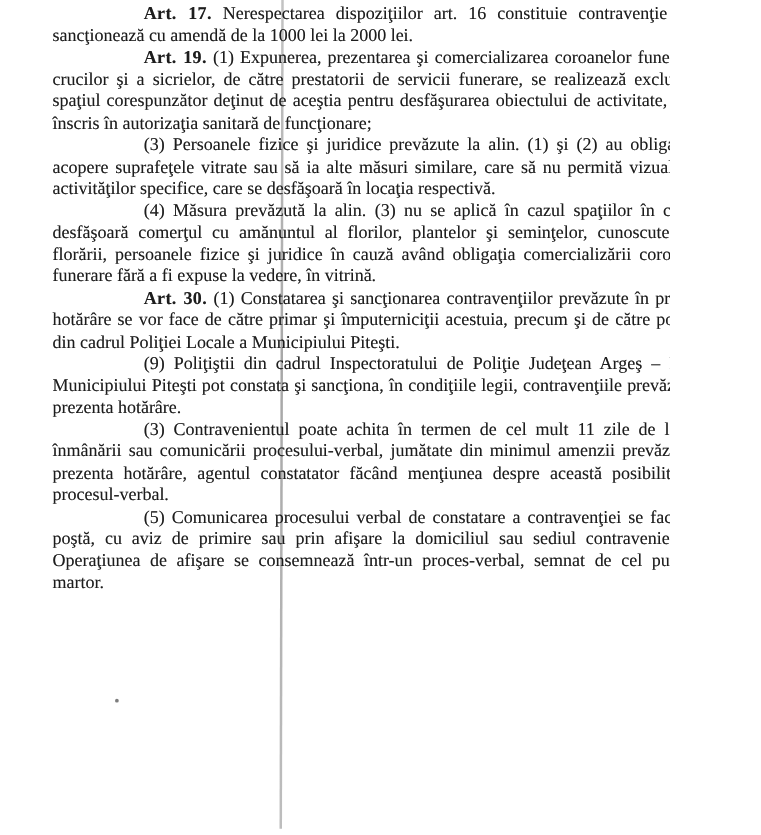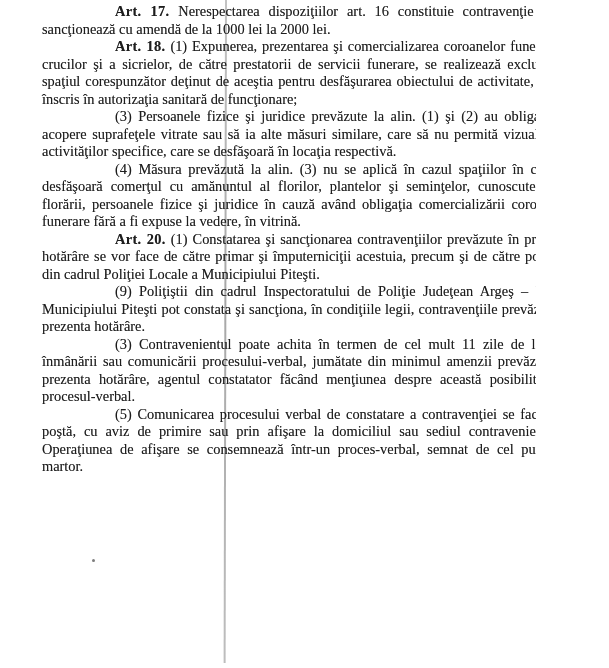--- a/index.html
+++ b/index.html
@@ -63,29 +63,29 @@
 
 <div class="page">
 
   <div class="fold-line"></div>
   <div class="ink-speck"></div>
 
   <div class="text-block">
 
     <p class="para"><b class="art-label">Art. 17.</b> <span>Nerespectarea dispoziţiilor art. 16 constituie contravenţie şi se sancţionează cu amendă de la 1000 lei la 2000 lei.</span></p>
 
-    <p class="para"><b class="art-label">Art. 18.</b> <span>(1) Expunerea, prezentarea şi comercializarea coroanelor funerare, a crucilor şi a sicrielor, de către prestatorii de servicii funerare, se realizează exclusiv în spaţiul corespunzător deţinut de aceştia pentru desfăşurarea obiectului de activitate, spaţiu înscris în autorizaţia sanitară de funcţionare;</span></p>
+    <p class="para"><b class="art-label">Art. 19.</b> <span>(1) Expunerea, prezentarea şi comercializarea coroanelor funerare, a crucilor şi a sicrielor, de către prestatorii de servicii funerare, se realizează exclusiv în spaţiul corespunzător deţinut de aceştia pentru desfăşurarea obiectului de activitate, spaţiu înscris în autorizaţia sanitară de funcţionare;</span></p>
 
 
     <p class="para"><span>(3) Persoanele fizice şi juridice prevăzute la alin. (1) şi (2) au obligaţia să acopere suprafeţele vitrate sau să ia alte măsuri similare, care să nu permită vizualizarea activităţilor specifice, care se desfăşoară în locaţia respectivă.</span></p>
 
     <p class="para"><span>(4) Măsura prevăzută la alin. (3) nu se aplică în cazul spaţiilor în care se desfăşoară comerţul cu amănuntul al florilor, plantelor şi seminţelor, cunoscute drept florării, persoanele fizice şi juridice în cauză având obligaţia comercializării coroanelor funerare fără a fi expuse la vedere, în vitrină.</span></p>
 
 
-    <p class="para"><b class="art-label">Art. 20.</b> <span>(1) Constatarea şi sancţionarea contravenţiilor prevăzute în prezenta hotărâre se vor face de către primar şi împuterniciţii acestuia, precum şi de către poliţiştii din cadrul Poliţiei Locale a Municipiului Piteşti.</span></p>
+    <p class="para"><b class="art-label">Art. 30.</b> <span>(1) Constatarea şi sancţionarea contravenţiilor prevăzute în prezenta hotărâre se vor face de către primar şi împuterniciţii acestuia, precum şi de către poliţiştii din cadrul Poliţiei Locale a Municipiului Piteşti.</span></p>
 
     <p class="para"><span>(9) Poliţiştii din cadrul Inspectoratului de Poliţie Judeţean Argeş – Poliţia Municipiului Piteşti pot constata şi sancţiona, în condiţiile legii, contravenţiile prevăzute în prezenta hotărâre.</span></p>
 
     <p class="para"><span>(3) Contravenientul poate achita în termen de cel mult 11 zile de la data înmânării sau comunicării procesului-verbal, jumătate din minimul amenzii prevăzute de prezenta hotărâre, agentul constatator făcând menţiunea despre această posibilitate în procesul-verbal.</span></p>
 
     <p class="para"><span>(5) Comunicarea procesului verbal de constatare a contravenţiei se face prin poştă, cu aviz de primire sau prin afişare la domiciliul sau sediul contravenientului. Operaţiunea de afişare se consemnează într-un proces-verbal, semnat de cel puţin un martor.</span></p>
 
 
 
   </div>

